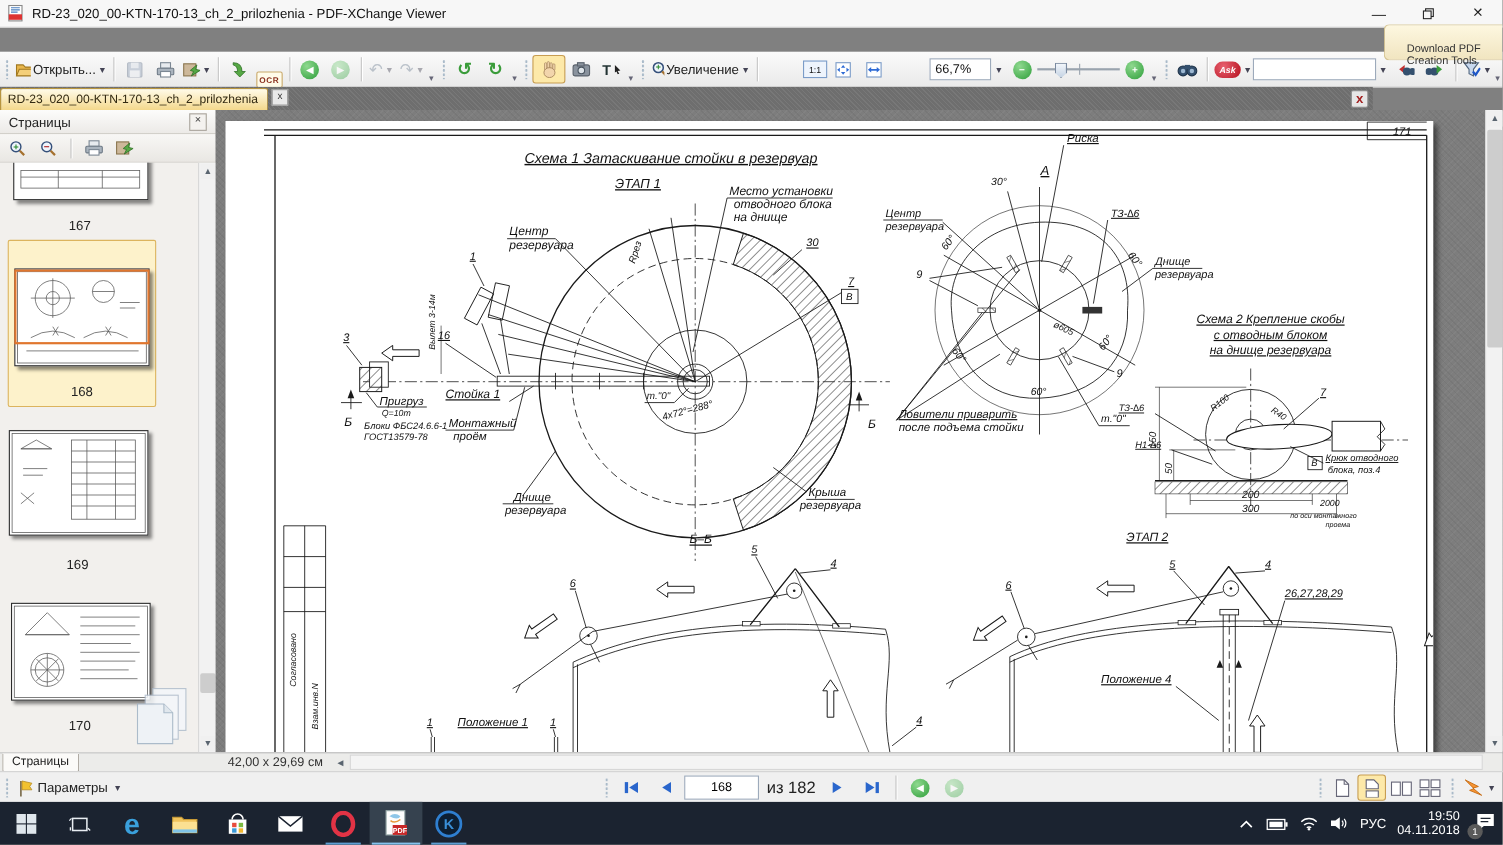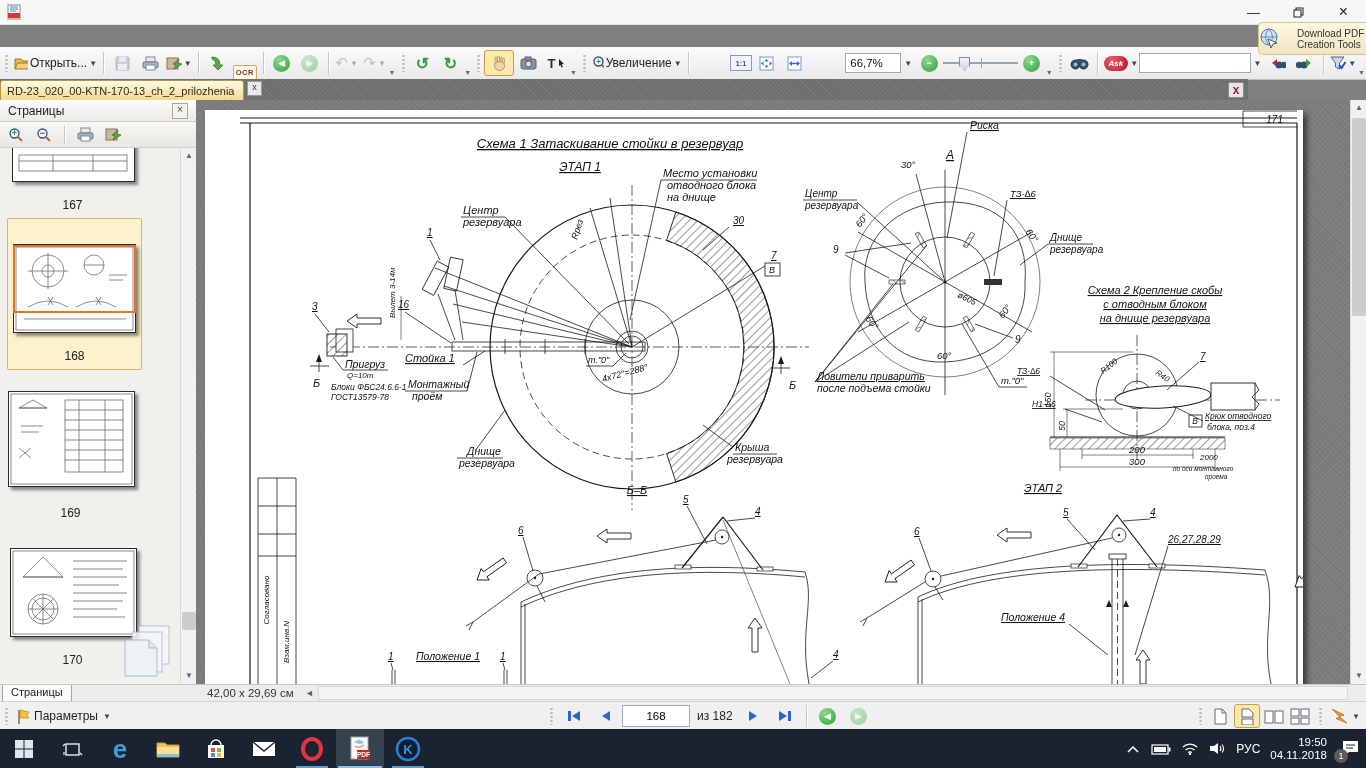--- a/index.html
+++ b/index.html
@@ -13,21 +13,21 @@
   .capbtns{margin-left:auto;display:flex;height:100%;}
   .capbtn{width:45px;height:100%;display:flex;align-items:center;justify-content:center;color:#222;font-size:13px;}
   
   .menubar{left:0;top:24px;width:1366px;height:23px;background:#f0f0f0;display:flex;align-items:center;font-size:12px;color:#111;}
   .menuitem{padding:3px 9px;}
   .grip{width:5px;height:18px;margin:0 3px 0 4px;
     background-image:radial-gradient(circle,#a9bac9 1px,transparent 1.3px);background-size:5px 4px;background-repeat:repeat-y;}
   
   .dlbtn{top:22px;right:0;width:108px;height:33px;background:linear-gradient(#fdf7e0,#f1e5c0);
     border:1px solid #d6c593;border-right:none;border-radius:5px 0 0 5px;display:flex;align-items:center;gap:16px;
-    font-size:10px;color:#333;line-height:11px;z-index:30;padding-left:0;box-sizing:border-box;}
+    font-size:10px;color:#333;line-height:11px;z-index:30;padding-left:0;box-sizing:border-box;flex-direction:column;}
   
   .toolbar{left:0;top:47px;width:1366px;height:32px;background:linear-gradient(#fbfbfb,#e9e9e9);
     border-bottom:1px solid #bfbfbf;display:flex;align-items:center;font-size:12px;color:#222;}
   .tbtn{height:24px;min-width:24px;display:flex;align-items:center;justify-content:center;border-radius:3px;gap:2px;padding:0 2px;}
   .tbtn.act{background:#fde9a9;border:1px solid #c79d52;}
   .dis{opacity:.42;}
   .sep{width:1px;height:22px;background:#c6c6c6;box-shadow:1px 0 0 #fff;margin:0 4px;}
   .caret{font-size:8px;color:#445;}
   .ovf{font-size:7px;color:#667;align-self:flex-end;margin:0 1px 3px 0;}
   .combo{background:#fff;border:1px solid #9daabb;height:18px;display:flex;align-items:center;
@@ -119,20 +119,21 @@
 <body>
 
 <div id="app">
 
   <div class="abs titlebar">
     <svg class="appico" width="16" height="16">
       <rect x="1" y="1" width="12" height="14" fill="#fff" stroke="#888"></rect>
       <rect x="1" y="9" width="12" height="5" fill="#d33"></rect>
       <path d="M3,3 h8 M3,5 h8 M3,7 h6" stroke="#4a7fc0" stroke-width="1"></path>
     </svg>
+    <span>RD-23_020_00-KTN-170-13_ch_2_prilozhenia - PDF-XChange Viewer</span>
     <div class="capbtns">
       <div class="capbtn">—</div>
       <div class="capbtn">
         <svg width="11" height="11">
           <rect x="3" y="1" width="7" height="7" fill="none" stroke="#222"></rect>
           <rect x="1" y="3" width="7" height="7" fill="#f7f7f7" stroke="#222"></rect>
         </svg>
       </div>
       <div class="capbtn" style="font-size:16px;">×</div>
     </div>
@@ -740,21 +741,21 @@
             <rect x="2" y="2" width="3" height="10" fill="#2a66cc"></rect>
             <polygon points="14,2 6,7 14,12" fill="#2a66cc"></polygon>
           </svg>
       </div>
       <div class="tbtn">
         <svg width="14" height="14">
             <polygon points="12,2 4,7 12,12" fill="#2a66cc"></polygon>
           </svg>
       </div>
       <input class="pageinput" value="168" style="">
-      <span style="font-size:12px;margin:0 4px">из 182</span>
+      <span style="font-size:15px;margin:0 4px">из 182</span>
       <div class="tbtn">
         <svg width="14" height="14">
             <polygon points="2,2 10,7 2,12" fill="#2a66cc"></polygon>
           </svg>
       </div>
       <div class="tbtn">
         <svg width="16" height="14">
             <polygon points="2,2 10,7 2,12" fill="#2a66cc"></polygon>
             <rect x="11" y="2" width="3" height="10" fill="#2a66cc"></rect>
           </svg>

